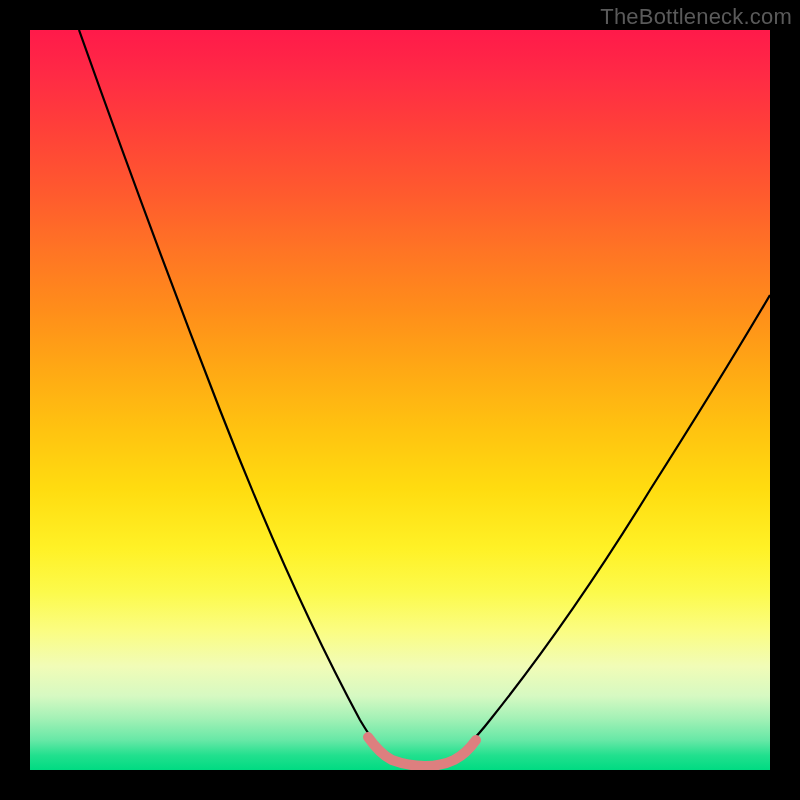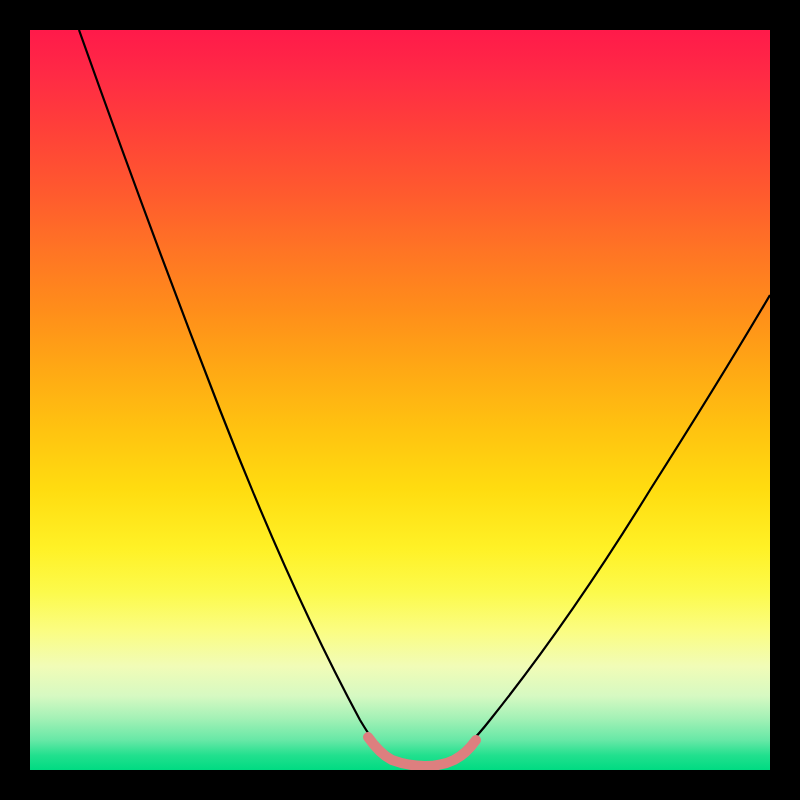--- a/index.html
+++ b/index.html
@@ -76,13 +76,14 @@
                Q 540 590 620 460
                Q 690 350 740 265" fill="none" stroke="#000" stroke-width="2.2"></path>
       <path d="M 338 707
                Q 350 724 362 730
                Q 378 736 395 736
                Q 412 736 424 730
                Q 436 724 446 710" fill="none" stroke="#dd7f7f" stroke-width="10" stroke-linecap="round"></path>
     </svg>
   </div>
 
+  <div class="watermark">TheBottleneck.com</div>
 </div>
 
 </body></html>

